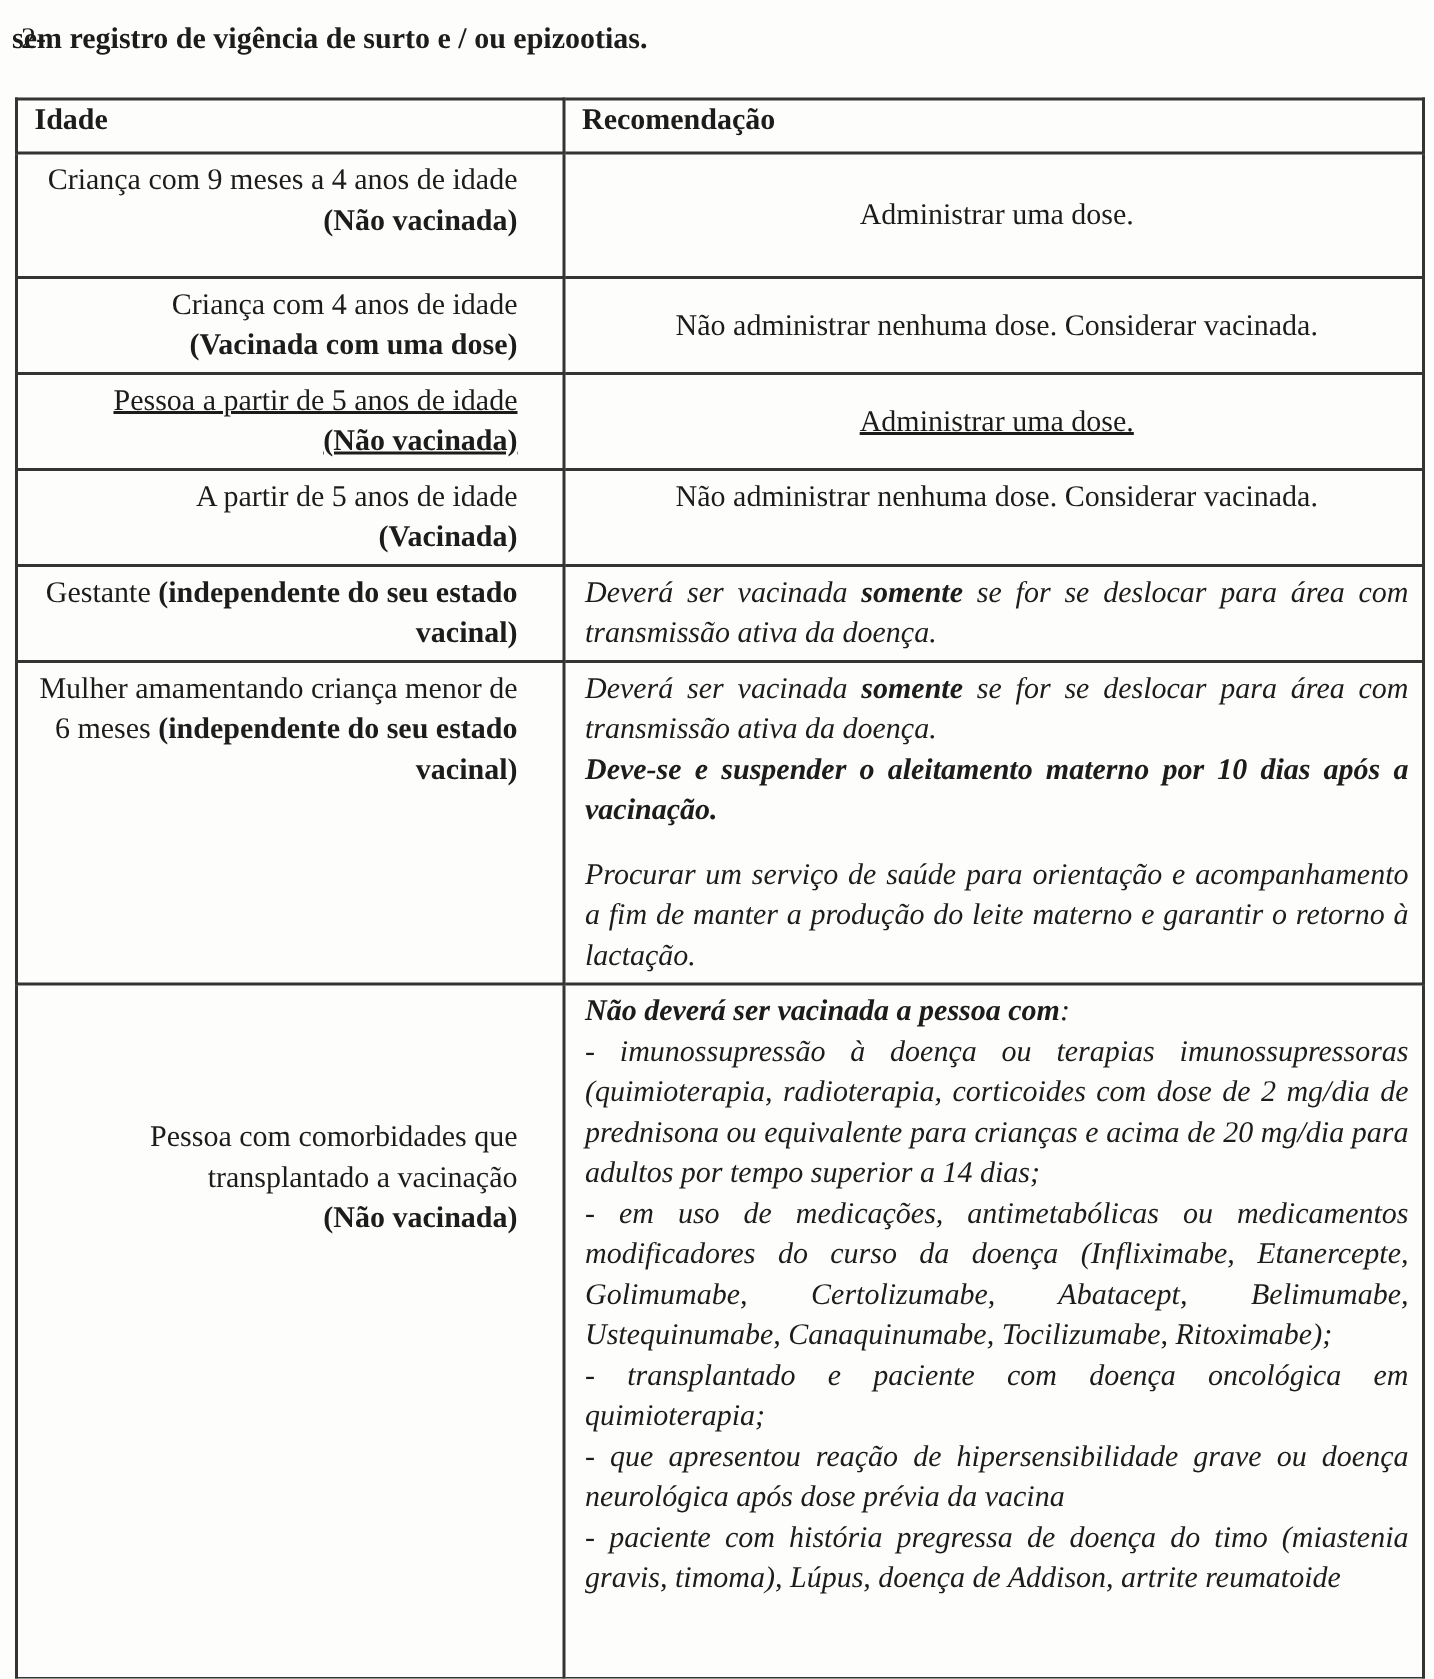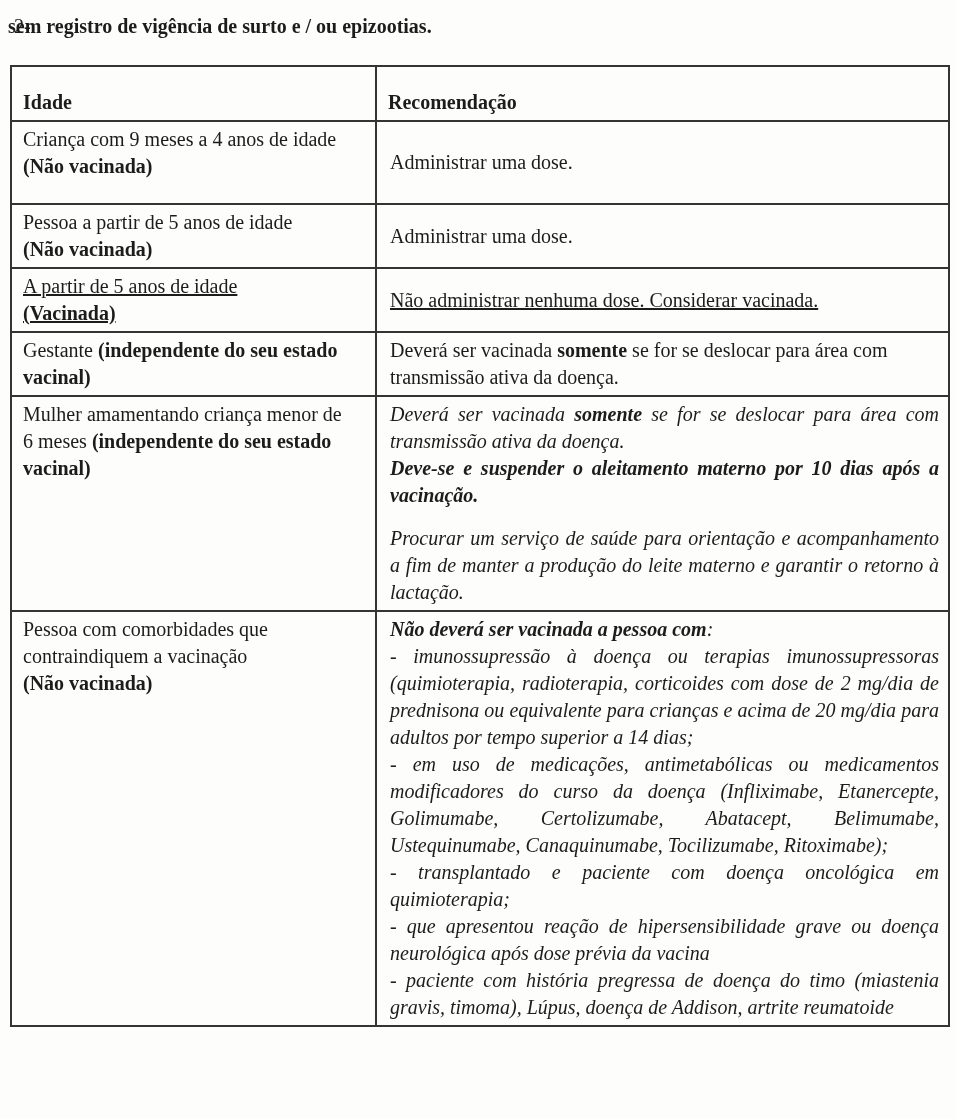--- a/index.html
+++ b/index.html
@@ -35,23 +35,23 @@
   col.c1 { width: 365px; }
   col.c2 { width: 573px; }
   th, td {
     border: 2px solid #343434;
     vertical-align: top;
     font-size: 20px;
     line-height: 27px;
     padding: 4px 9px 4px 11px;
     text-align: left;
   }
-  th { font-weight: bold; height: 36px; padding-top: 22px; }
-  td.idade { padding-right: 30px; }
-  td.rec   { padding-left: 13px; }
+  th { font-weight: bold; height: 36px; padding-top: 0; }
+  td.idade { padding-right: 30px; text-align: right; }
+  td.rec   { padding-left: 13px; text-align: center; }
   
   tbody tr:nth-child(1) { height: 83px; }
   tbody tr:nth-child(2) { height: 56px; }
   tbody tr:nth-child(3) { height: 55px; text-decoration: underline; }
   tbody tr:nth-child(4) { height: 56px; }
   tbody tr:nth-child(5) { height: 56px; margin-left: 12px; }
   tbody tr:nth-child(6) { height: 209px; margin-left: 30px; }
   tbody tr:nth-child(7) { height: 463px; }
   
   tbody tr:nth-child(-n+3) td.rec { vertical-align: middle; }
@@ -89,20 +89,29 @@
           <td class="idade">
             <div class="p"><span>Criança com 9 meses a 4 anos de idade</span></div>
             <div class="p"><span class="b">(Não vacinada)</span></div>
           </td>
           <td class="rec">
             <div class="p"><span>Administrar uma dose.</span></div>
           </td>
         </tr>
         <tr>
           <td class="idade">
+            <div class="p"><span>Criança com 4 anos de idade</span></div>
+            <div class="p"><span class="b">(Vacinada com uma dose)</span></div>
+          </td>
+          <td class="rec">
+            <div class="p"><span>Não administrar nenhuma dose. Considerar vacinada.</span></div>
+          </td>
+        </tr>
+        <tr>
+          <td class="idade">
             <div class="p"><span>Pessoa a partir de 5 anos de idade</span></div>
             <div class="p"><span class="b">(Não vacinada)</span></div>
           </td>
           <td class="rec">
             <div class="p"><span>Administrar uma dose.</span></div>
           </td>
         </tr>
         <tr>
           <td class="idade">
             <div class="p"><span>A partir de 5 anos de idade</span></div>
@@ -125,21 +134,21 @@
             <div class="p"><span>Mulher amamentando criança menor de 6 meses </span><span class="b">(independente do seu estado vacinal)</span></div>
           </td>
           <td class="rec">
             <div class="p"><span>Deverá ser vacinada </span><span class="b">somente</span><span> se for se deslocar para área com transmissão ativa da doença.</span></div>
             <div class="p"><span class="b">Deve-se e suspender o aleitamento materno por 10 dias após a vacinação.</span></div>
             <div class="p gap"><span>Procurar um serviço de saúde para orientação e acompanhamento a fim de manter a produção do leite materno e garantir o retorno à lactação.</span></div>
           </td>
         </tr>
         <tr>
           <td class="idade">
-            <div class="p"><span>Pessoa com comorbidades que contraindiquem a vacinação</span></div>
+            <div class="p"><span>Pessoa com comorbidades que transplantado a vacinação</span></div>
             <div class="p"><span class="b">(Não vacinada)</span></div>
           </td>
           <td class="rec">
             <div class="p"><span class="b">Não deverá ser vacinada a pessoa com</span><span>:</span></div>
             <div class="p"><span>- imunossupressão à doença ou terapias imunossupressoras (quimioterapia, radioterapia, corticoides com dose de 2 mg/dia de prednisona ou equivalente para crianças e acima de 20 mg/dia para adultos por tempo superior a 14 dias;</span></div>
             <div class="p"><span>- em uso de medicações, antimetabólicas ou medicamentos modificadores do curso da doença (Infliximabe, Etanercepte, Golimumabe, Certolizumabe, Abatacept, Belimumabe, Ustequinumabe, Canaquinumabe, Tocilizumabe, Ritoximabe);</span></div>
             <div class="p"><span>- transplantado e paciente com doença oncológica em quimioterapia;</span></div>
             <div class="p"><span>- que apresentou reação de hipersensibilidade grave ou doença neurológica após dose prévia da vacina</span></div>
             <div class="p"><span>- paciente com história pregressa de doença do timo (miastenia gravis, timoma), Lúpus, doença de Addison, artrite reumatoide</span></div>
           </td>

